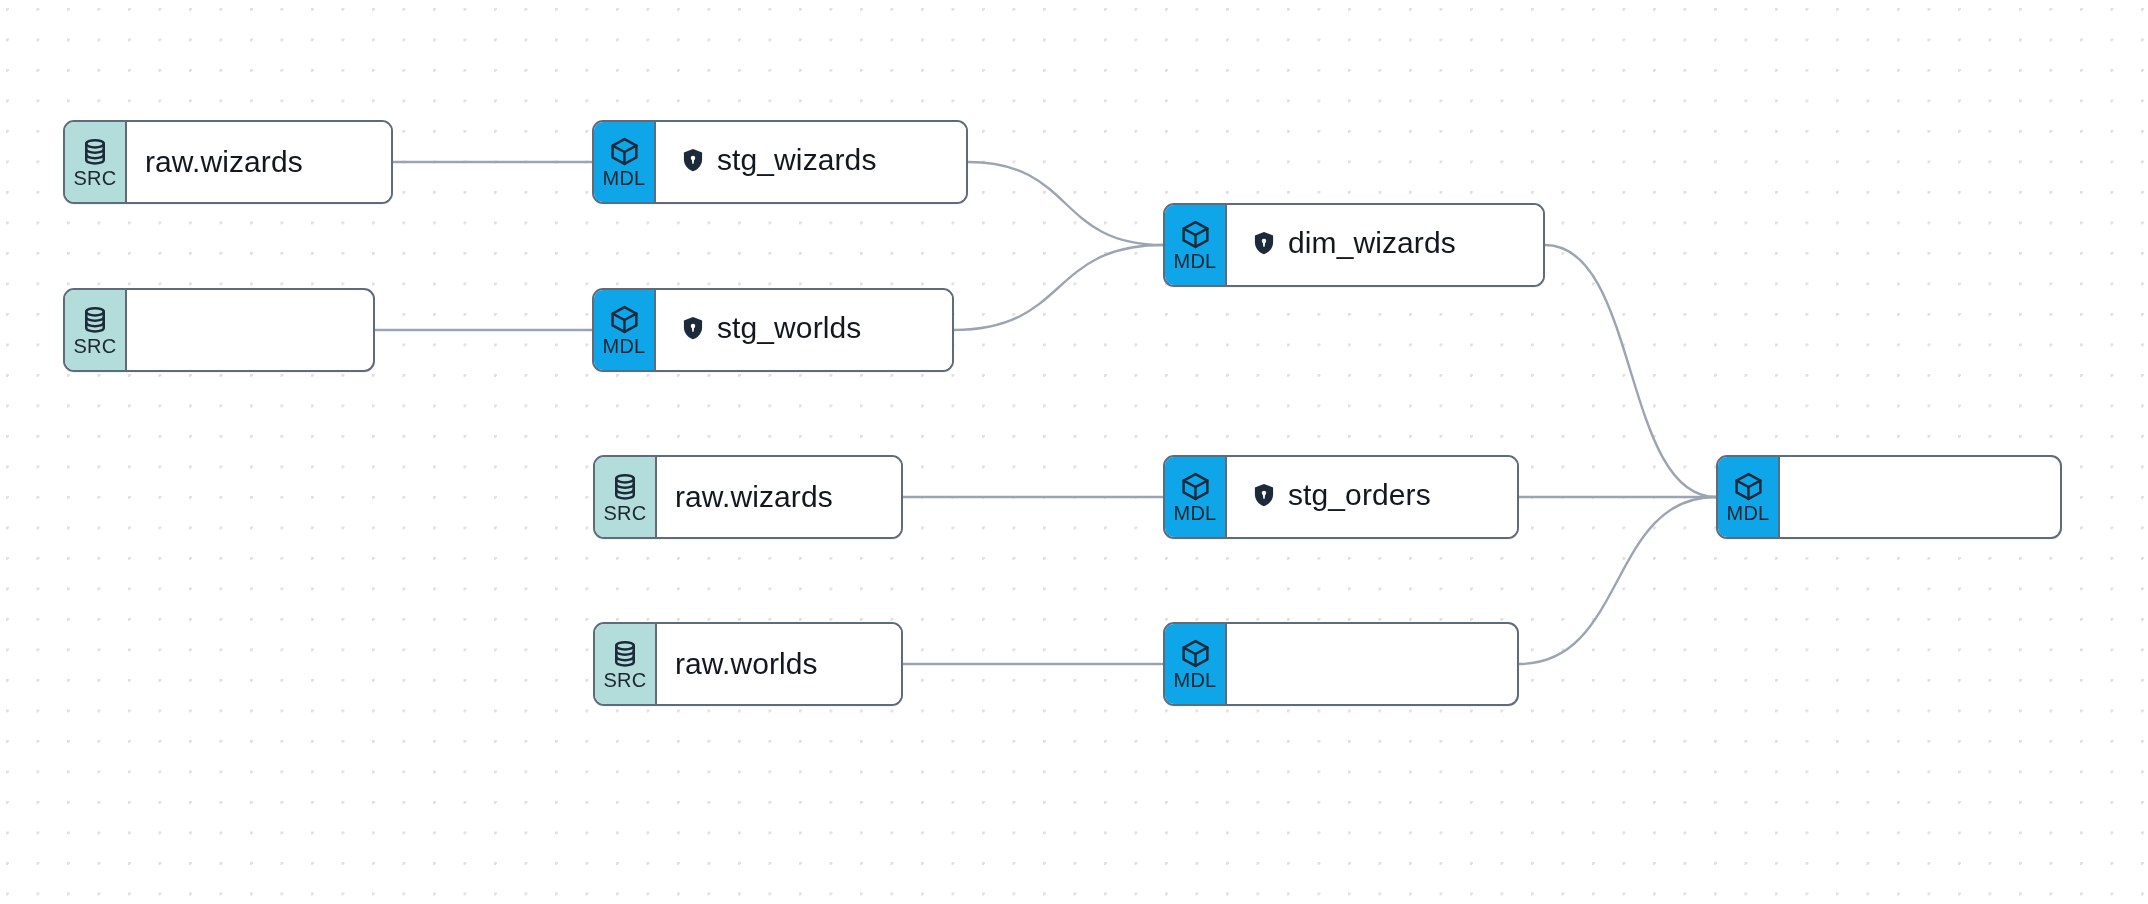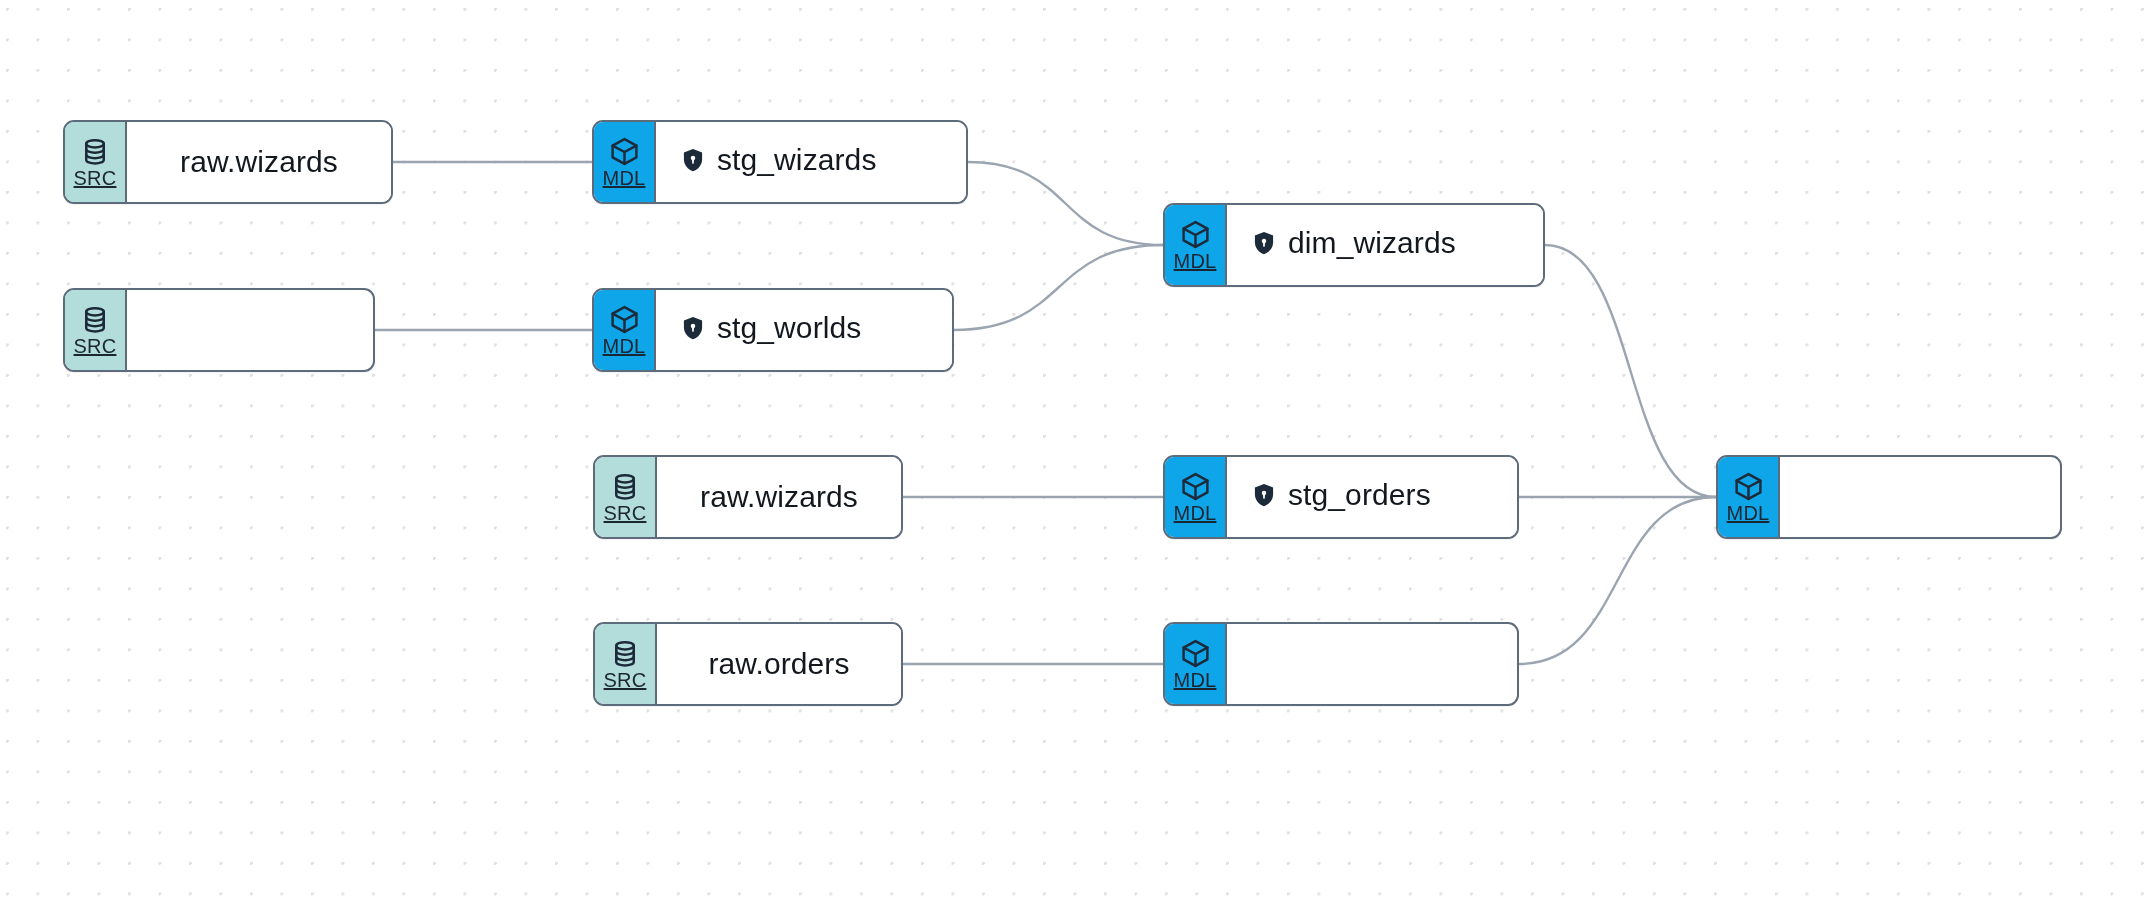--- a/index.html
+++ b/index.html
@@ -33,31 +33,30 @@
     border-right:2.2px solid #5e6b7b;
     box-sizing:border-box;
   }
   .badge.src{background:#b2ddda;}
   .badge.mdl{background:#0ea5e9;}
   .badge svg{display:block;}
   .badge-label{
     font-size:20px;line-height:20px;
     color:#1d2630;letter-spacing:.2px;
     font-family:"Liberation Sans", sans-serif;
-    text-decoration:underline;
   }
   .body{
     flex:1 1 auto;
     display:flex;align-items:center;
     gap:11px;
     padding:0 22px 4px 24px;
     background:#ffffff;
     box-sizing:border-box;
   }
-  .body.centered{justify-content:center;padding:16px 18px;}
+  .body.centered{padding:16px 18px;}
   .shield{flex:0 0 auto;display:block;}
   .label{
     font-size:30px;
     color:#13181f;
     white-space:nowrap;
     letter-spacing:.1px;
     font-family:"Liberation Sans", sans-serif;
   }
 </style>
 </head>
@@ -126,21 +125,21 @@
           <svg width="30" height="30" viewBox="0 0 24 24" fill="none" stroke="#1c2a3a" stroke-width="2" stroke-linecap="round" stroke-linejoin="round">
             <ellipse cx="12" cy="5.4" rx="7" ry="2.9"></ellipse>
             <path d="M5 5.4v4.3c0 1.6 3.1 2.9 7 2.9s7-1.3 7-2.9V5.4"></path>
             <path d="M5 9.7v4.3c0 1.6 3.1 2.9 7 2.9s7-1.3 7-2.9V9.7"></path>
             <path d="M5 14v4.3c0 1.6 3.1 2.9 7 2.9s7-1.3 7-2.9V14"></path>
           </svg>
         </span>
         <span class="badge-label">SRC</span>
       </div>
       <div class="body centered">
-        <span class="label">raw.orders</span>
+        <span class="label">raw.worlds</span>
       </div>
     </div>
     <div class="node" style="left: 592px; top: 120px; width: 376px; height: 84px;">
       <div class="badge mdl">
         <span>
           <svg width="31" height="31" viewBox="0 0 24 24" fill="none" stroke="#1c2a3a" stroke-width="1.9" stroke-linecap="round" stroke-linejoin="round">
             <path d="M12 2.4 21.2 7.4v9.2L12 21.6 2.8 16.6V7.4z"></path>
             <path d="M2.8 7.4 12 12.4l9.2-5"></path>
             <path d="M12 12.4v9.2"></path>
           </svg>

